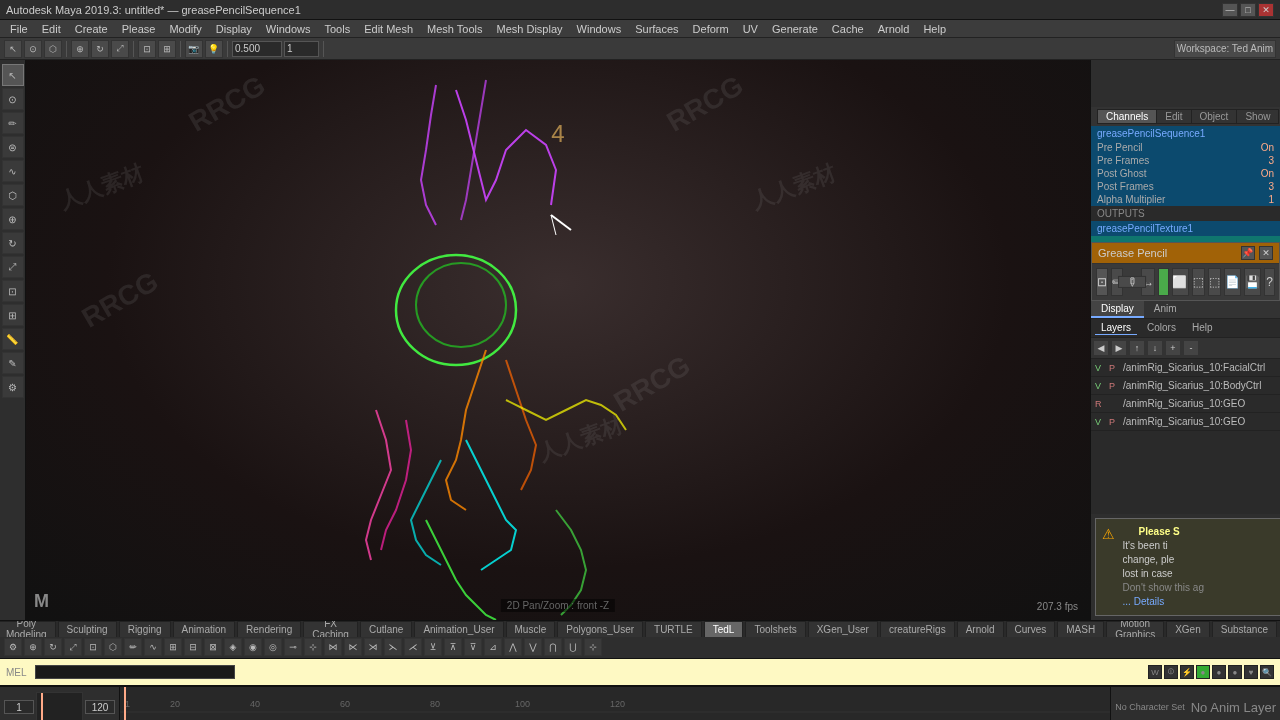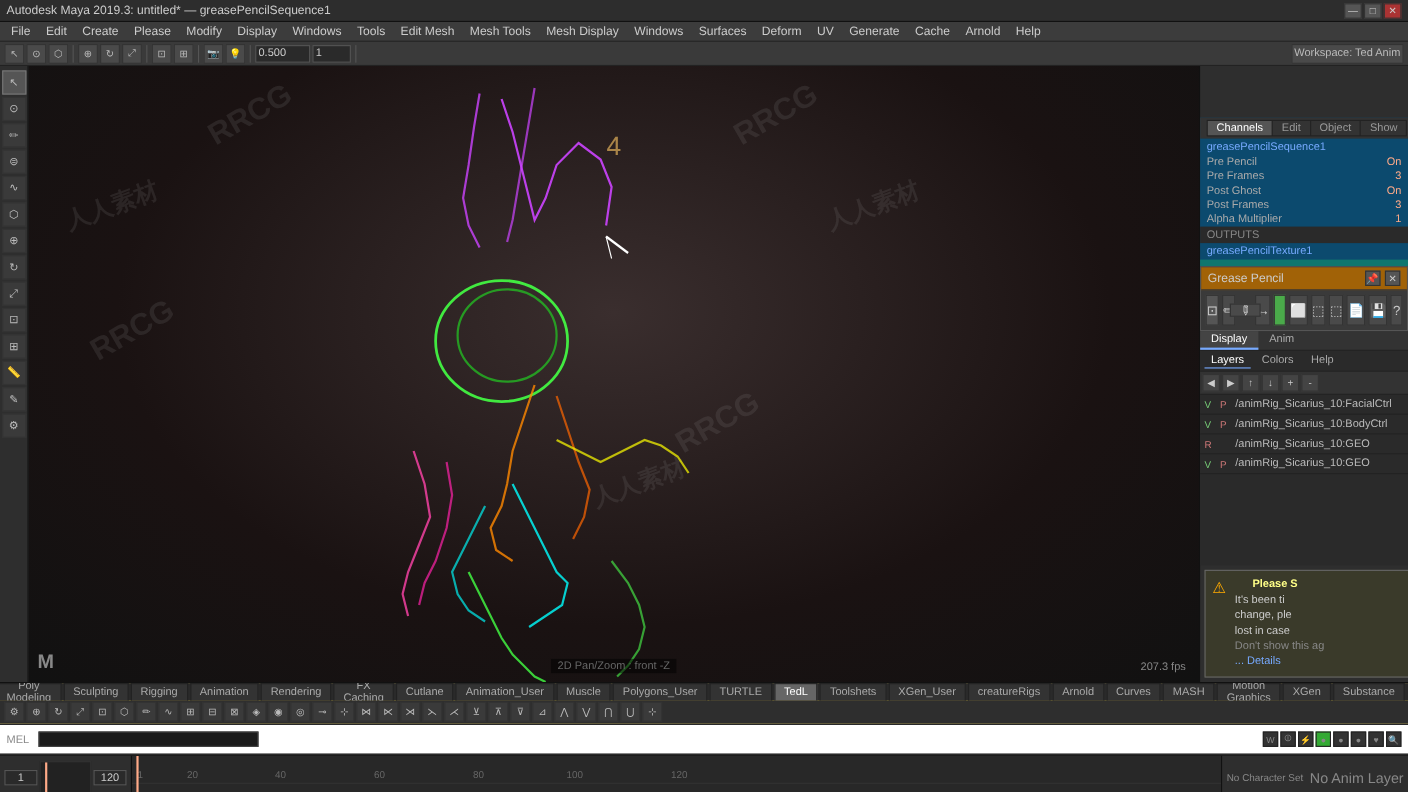--- a/index.html
+++ b/index.html
@@ -371,21 +371,21 @@
       font-size: 10px;
       color: #ccc;
       line-height: 1.4;
     }
     .notif-icon { color: #fa0; font-size: 14px; float: left; margin-right: 4px; }
     .notif-title { color: #ff8; font-weight: bold; font-size: 10px; padding-left: 16px; }
 
     
     #status-bar {
       height: 28px;
-      background: #ffffff;
+      background: #fef9c3;
       display: flex;
       align-items: center;
       padding: 0 6px;
       font-size: 10px;
       color: #888;
       border-top: 1px solid #111;
       border-bottom: 1px solid #111;
     }
 
     

